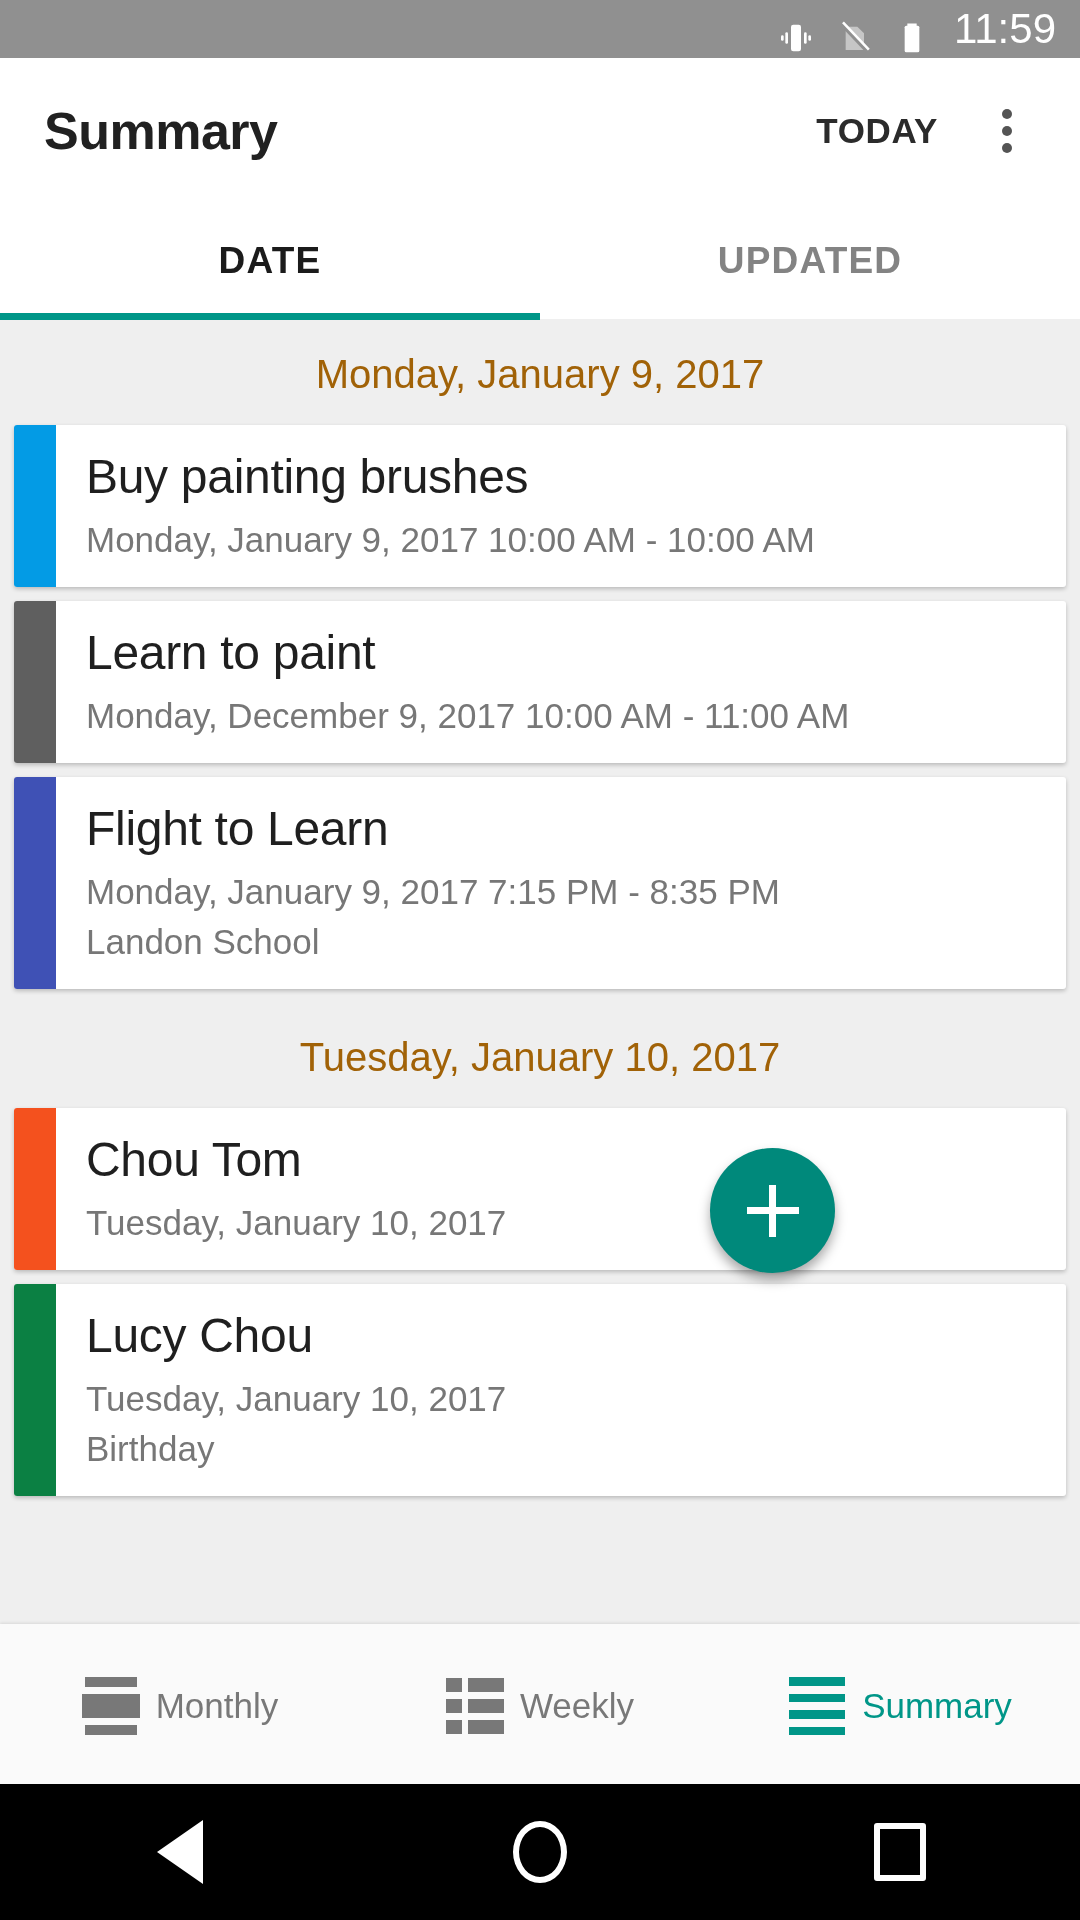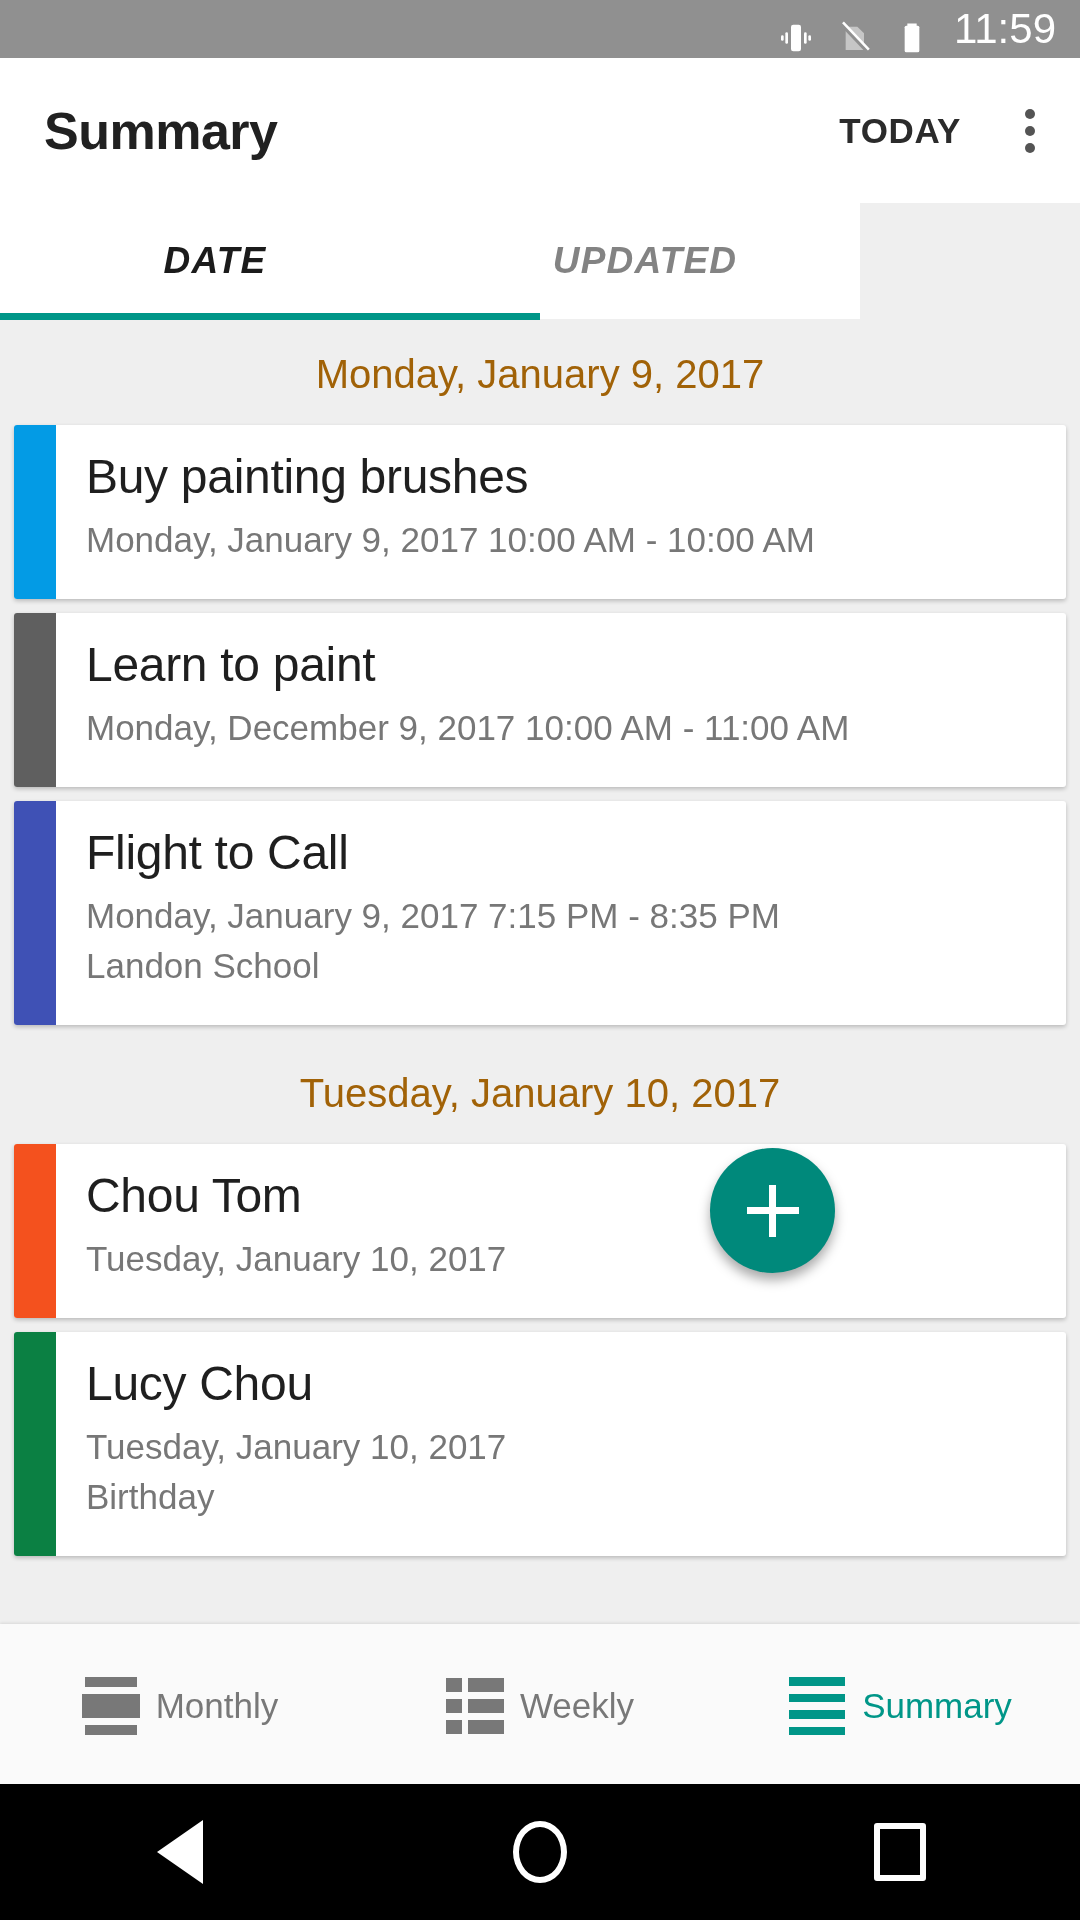--- a/index.html
+++ b/index.html
@@ -27,36 +27,36 @@
   .appbar{
     position:absolute; top:58px; left:0; width:1080px; height:145px;
     background:#ffffff; display:flex; align-items:center;
   }
   .appbar-title{
     font-size:52px; font-weight:700; color:#212121;
     margin-left:44px; letter-spacing:-0.5px;
   }
   .appbar-actions{
     margin-left:auto; display:flex; align-items:center; gap:0px;
-    padding-right:13px;
+    padding-right:36px;
   }
   .today-btn{
     font-size:35px; font-weight:700; color:#2b2b2b;
     letter-spacing:0.6px; padding:18px 14px;
   }
   .overflow-btn{
     width:74px; height:74px; display:flex; flex-direction:column;
     align-items:center; justify-content:center; gap:7px; margin-left:18px;
   }
   .dot{ width:10px; height:10px; border-radius:50%; background:#545454; }
 
   
   .tabs{
-    position:absolute; top:203px; left:0; width:860px; height:116px;
-    background:#ffffff; display:flex;font-style:italic;
+    position:absolute; top:203px; left:0; width:1080px; height:116px;
+    background:#ffffff; display:flex;
   }
   .tab{
     flex:1; display:flex; align-items:center; justify-content:center;
     font-size:37px; font-weight:700; letter-spacing:1.2px;
   }
   .tab.active{ color:#1b1b1b; }
   .tab.inactive{ color:#838383; }
   .tab-indicator{
     position:absolute; top:313px; left:0; width:540px; height:7px;
     background:#009688;
@@ -78,21 +78,21 @@
   .card{
     position:relative; margin:0 14px 14px 14px;
     background:#ffffff; border-radius:3px; display:flex;
     box-shadow:0 2px 4px rgba(0,0,0,0.22);
     min-height:152px;
   }
   .card-stripe{
     width:42px; flex:0 0 42px; border-radius:3px 0 0 3px;
   }
   .card-body{
-    flex:1; padding:22px 30px 34px 30px; display:flex;
+    flex:1; padding:22px 30px 22px 30px; display:flex;
     flex-direction:column; justify-content:center;
   }
   .card-title{
     font-size:48px; color:#1f1f1f; font-weight:400;
     line-height:60px; letter-spacing:-0.3px; margin-bottom:8px;
   }
   .card-sub{
     font-size:35px; color:#777777; line-height:50px;
   }
 
@@ -223,21 +223,21 @@
       <div class="card-stripe" style="background:#5F5F5F"></div>
       <div class="card-body">
         <div class="card-title">Learn to paint</div>
         <div class="card-sub">Monday, December 9, 2017 10:00 AM - 11:00 AM</div>
       </div>
     </div>
 
     <div class="card">
       <div class="card-stripe" style="background:#3F51B5"></div>
       <div class="card-body">
-        <div class="card-title">Flight to Call</div>
+        <div class="card-title">Flight to Learn</div>
         <div class="card-sub">Monday, January 9, 2017 7:15 PM - 8:35 PM</div>
         <div class="card-sub">Landon School</div>
       </div>
     </div>
 
     <div class="day-header">Tuesday, January 10, 2017</div>
 
     <div class="card">
       <div class="card-stripe" style="background:#F4511E"></div>
       <div class="card-body">

